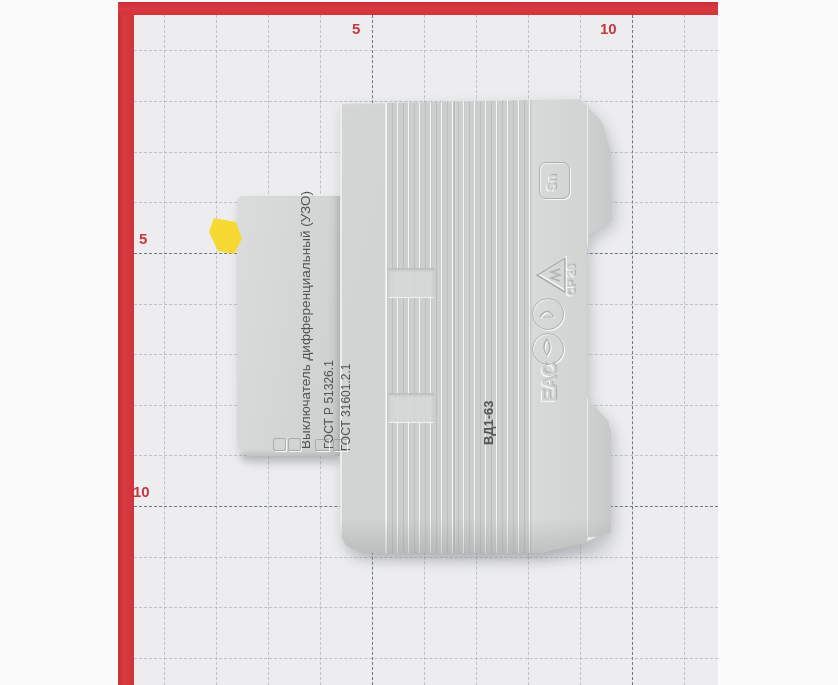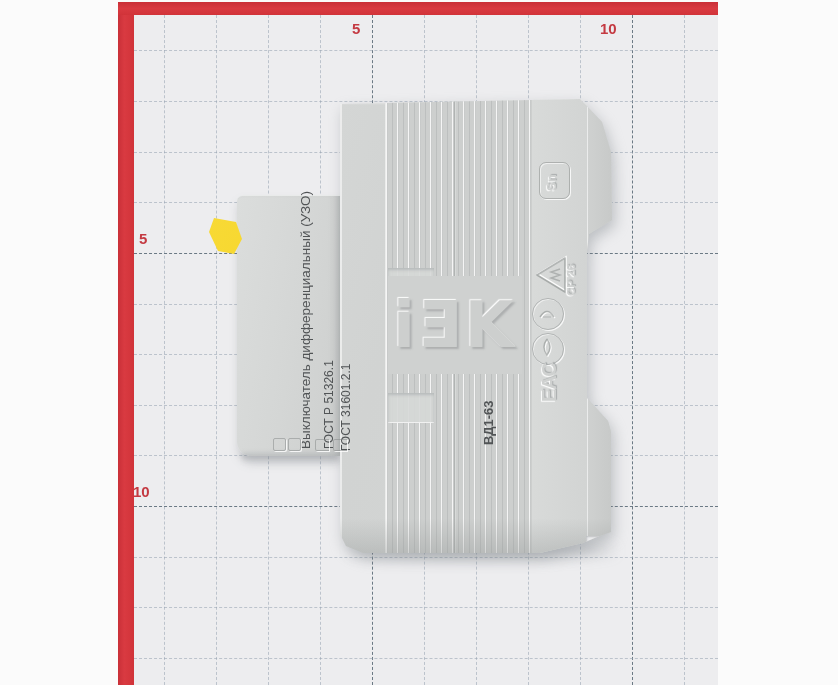--- a/index.html
+++ b/index.html
@@ -158,23 +158,20 @@
       <div class="abs body-left-edge"></div>
       <div class="abs rib-band"></div>
       <div class="abs vent-notch" style="top:178px;"></div>
       <div class="abs vent-notch" style="top:303px;"></div>
       <div class="abs rear-face"></div>
       <div class="abs rail-strip"></div>
       <div class="abs mold-seam"></div>
       <div class="abs bottom-shade"></div>
       <div class="abs clip-notch"></div>
 
-      <div class="abs logo-plate">
-        <span class="logo-text">iƎK</span>
-      </div>
 
       <div class="abs sn-box"></div>
       <span class="vtext emboss" style="left:345px;top:101px;font-size:13px;font-weight:bold;">Sn</span>
 
       <svg class="abs" style="left:330px;top:165px;" width="44" height="40">
         <g transform="rotate(-90 22 20)">
           <path d="M22 5 L39 33 L5 33 Z" fill="none" stroke="rgba(255,255,255,.9)" stroke-width="1.6" transform="translate(1,1)"></path>
           <path d="M22 5 L39 33 L5 33 Z" fill="none" stroke="rgba(142,146,145,.65)" stroke-width="1.6" stroke-linejoin="round"></path>
           <path d="M16 28 L19 19 L22 28 L25 19 L28 28" fill="none" stroke="rgba(142,146,145,.55)" stroke-width="1.4"></path>
         </g>

